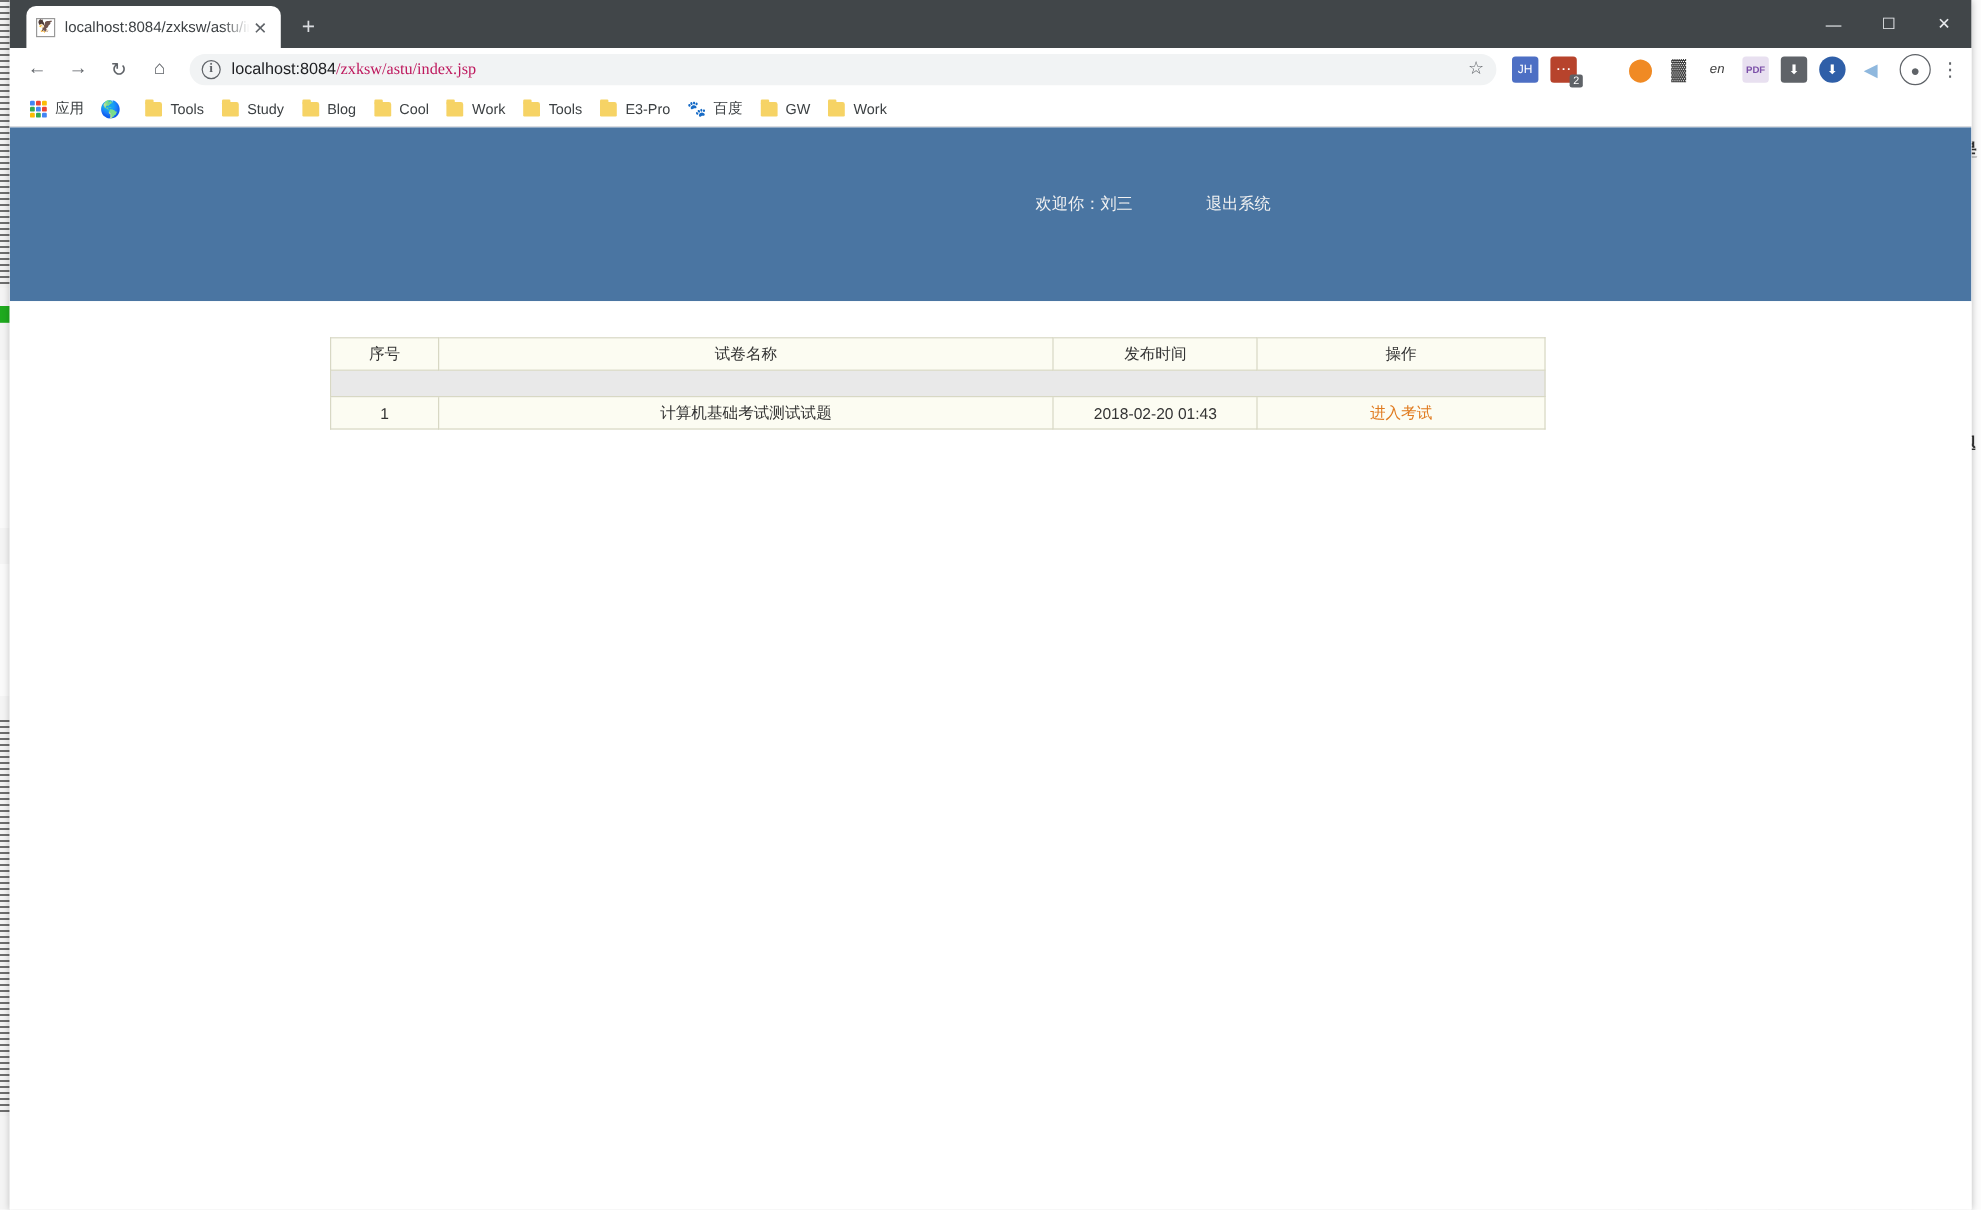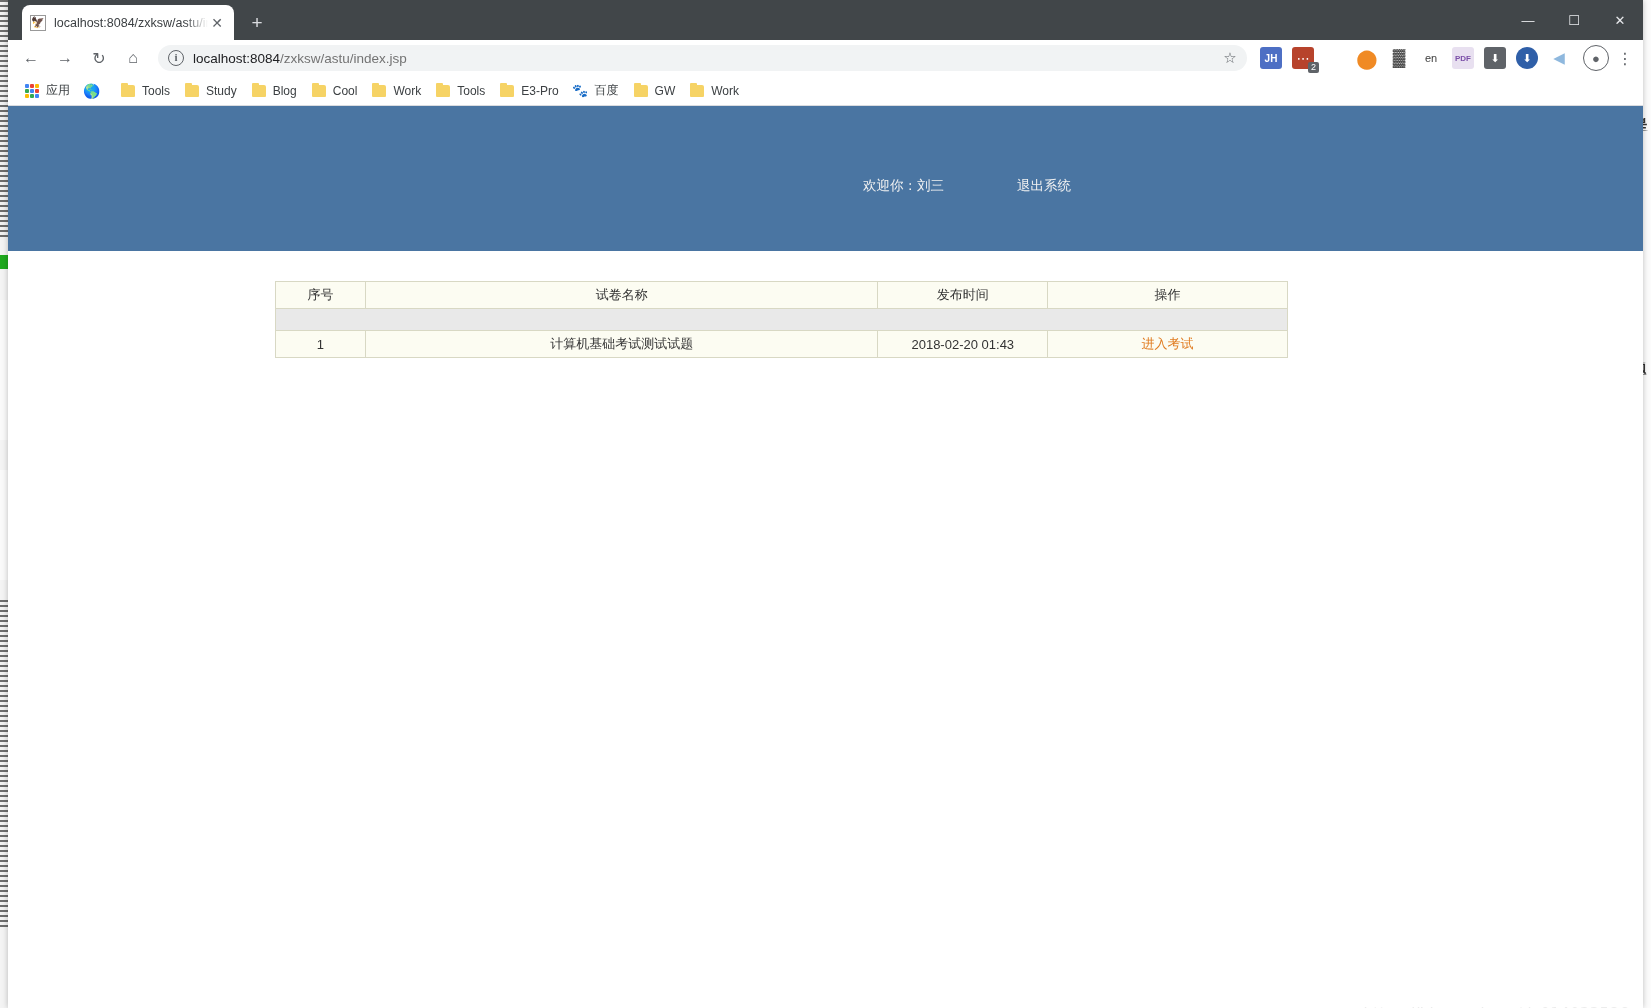--- a/index.html
+++ b/index.html
@@ -90,21 +90,21 @@
     border-radius: 13px; display: flex; align-items: center; padding: 0 10px;
     position: relative;
   }
   #omnibox-info {
     width: 16px; height: 16px; flex: 0 0 16px; border: 1.4px solid #5f6368;
     border-radius: 50%; margin-right: 9px; color: #5f6368;
     font-size: 11px; line-height: 13px; text-align: center;
     font-family: "Liberation Serif", serif; font-weight: bold;
   }
   #omnibox-url { font-size: 13.5px; color: #202124; white-space: nowrap; }
-  #omnibox-url .dim { color: #737373; }
+  #omnibox-url .dim { color: #be185d; font-family: Liberation Serif, serif; }
   #bookmark-star {
     position: absolute; right: 8px; top: 4px; width: 18px; height: 18px;
     color: #5f6368; font-size: 15px; line-height: 18px; text-align: center;
     cursor: pointer;
   }
   #ext-icons { display: flex; align-items: center; }
   .ext {
     width: 22px; height: 22px; margin: 0 5px; flex: 0 0 22px; position: relative;
     border-radius: 3px; display: flex; align-items: center; justify-content: center;
     font-size: 10px; color: #fff; cursor: pointer; overflow: visible;
@@ -158,22 +158,22 @@
   }
   #page-header {
     height: 145px; background: #4a75a2; position: relative;
   }
   #page-title {
     position: absolute; left: 305px; top: 40px;
     font-size: 29px; color: #ffffff; font-weight: normal;
     letter-spacing: 1px;
   }
   #welcome-area {
-    position: absolute; left: 855px; top: 71px;
-    font-size: 13.5px; color: #f2f2f2; display: flex; align-items: center; gap: 12px;
+    position: absolute; left: 855px; top: 55px;
+    font-size: 13.5px; color: #f2f2f2; display: flex; align-items: center;
   }
   #welcome-text { margin-right: 22px; }
   #logout-link { color: #f2f2f2; text-decoration: none; cursor: pointer; margin-left: 39px; }
 
   #nav-tabs {
     position: absolute; left: 267px; bottom: 0; display: flex;
   }
   .nav-tab {
     height: 34px; padding: 0 20px; display: flex; align-items: center;
     font-size: 14.5px; font-weight: bold; color: #ffffff;
@@ -261,29 +261,29 @@
     <div class="tb-icon">↻</div>
     <div class="tb-icon">⌂</div>
 
     <div id="omnibox">
       <span id="omnibox-info">i</span>
       <span id="omnibox-url"><span>localhost:8084</span><span class="dim">/zxksw/astu/index.jsp</span></span>
       <span id="bookmark-star">☆</span>
     </div>
 
     <div id="ext-icons">
-      <div class="ext" style="background:#4d6fc4;font-weight:bold">JH</div>
+      <div class="ext" style="background:#4d6fc4;font-weight:normal">JH</div>
       <div class="ext" style="background:#b7432c;font-size:13px">
         <span>⋯</span>
         <span class="badge">2</span>
       </div>
       <div class="ext" style="font-size:17px">🐵</div>
       <div class="ext" style="color:#f08a24;font-size:19px">⬤</div>
       <div class="ext" style="color:#3c3c3c;font-size:17px">▓</div>
-      <div class="ext" style="color:#3c3c3c;font-size:11px;">en</div>
+      <div class="ext" style="color:#3c3c3c;font-size:11px;font-style:italic">en</div>
       <div class="ext" style="background:#e8e0f0;color:#7b4fa8;font-size:8px;font-weight:bold">PDF</div>
       <div class="ext" style="background:#5f6368;font-size:11px">⬇</div>
       <div class="ext" style="background:#2f5fa8;border-radius:50%;font-size:11px">⬇</div>
       <div class="ext" style="color:#8fb8de;font-size:15px">◀</div>
     </div>
 
     <div id="profile-avatar">●</div>
     <div id="menu-dots">⋮</div>
   </div>
 

